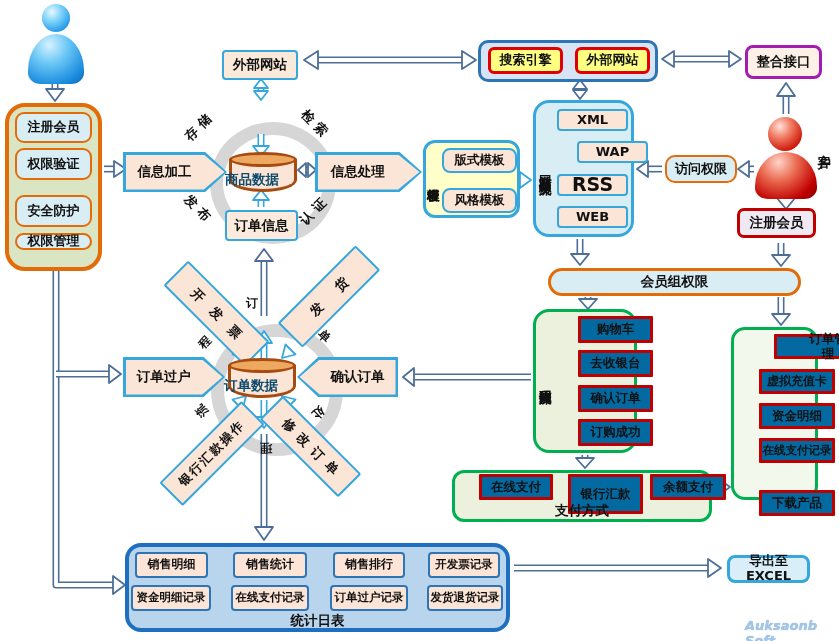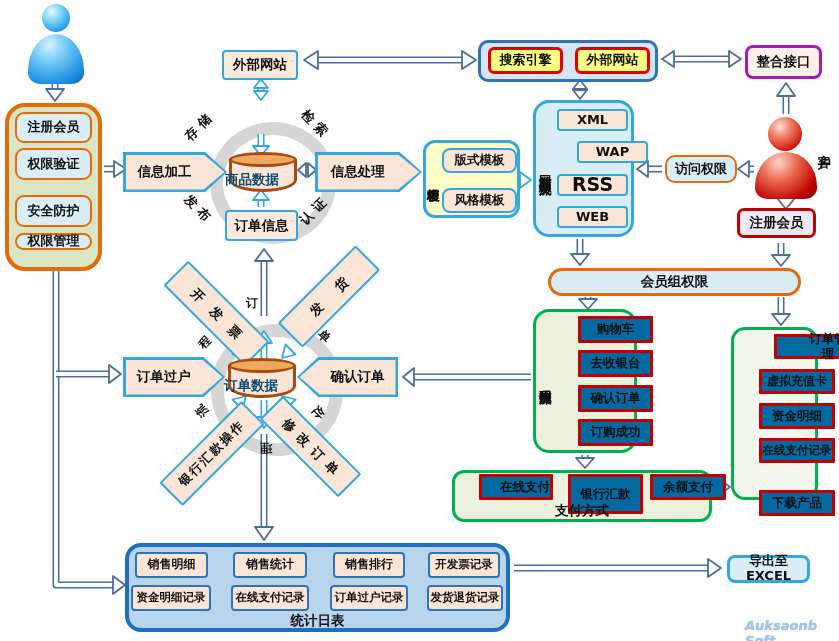--- a/index.html
+++ b/index.html
@@ -318,21 +318,21 @@
       <span>资金明细</span>
     </div>
   <div class="node lav-red small2" style="left:737px;top:438px;width:76px;height:25px;">
       <span>在线支付记录</span>
     </div>
   <div class="node lav-red" style="left:737px;top:490px;width:76px;height:26px;">
       <span>下载产品</span>
     </div>
 
   <div class="abs green-panel" style="left:452px;top:470px;width:260px;height:52px;border-radius:12px;z-index:2;"></div>
-  <div class="node lav-red" style="left:457px;top:474px;width:74px;height:26px;justify-content:flex-end;">
+  <div class="node lav-red" style="left:457px;top:474px;width:74px;height:26px;">
       <span>在线支付</span>
     </div>
   <div class="node lav-red" style="left:546px;top:474px;width:75px;height:40px;">
       <span>银行汇款</span>
     </div>
   <div class="node lav-red" style="left:628px;top:474px;width:76px;height:26px;">
       <span>余额支付</span>
     </div>
   <div class="node" style="left:452px;top:502px;width:260px;height:18px;font-size:13.5px;">
       <span>支付方式</span>

